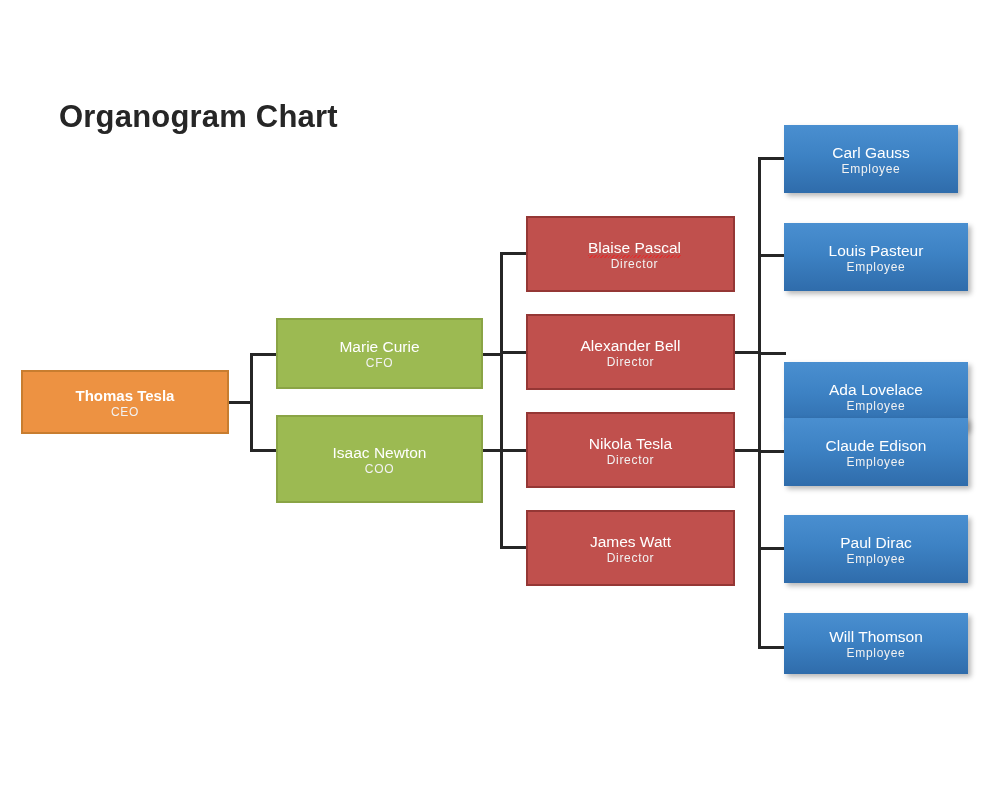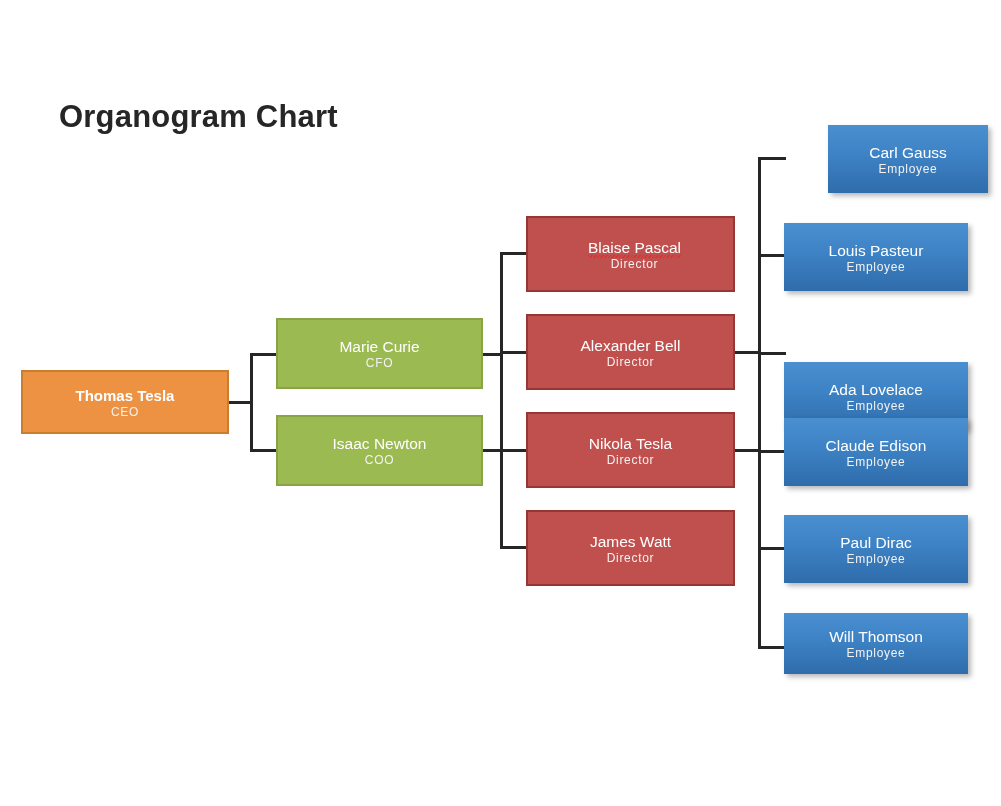--- a/index.html
+++ b/index.html
@@ -134,21 +134,21 @@
   <div class="node lvl-ceo" style="left:21px; top:370px; width:208px; height:64px;">
     <div class="node-name">Thomas Tesla</div>
     <div class="node-title">CEO</div>
   </div>
 
   <div class="node lvl-exec" style="left:276px; top:318px; width:207px; height:71px;">
     <div class="node-name">Marie Curie</div>
     <div class="node-title">CFO</div>
   </div>
 
-  <div class="node lvl-exec" style="left:276px; top:415px; width:207px; height:71px;">
+  <div class="node lvl-exec" style="left:276px; top:415px; width:207px; height:88px;">
     <div class="node-name">Isaac Newton</div>
     <div class="node-title">COO</div>
   </div>
 
   <div class="node lvl-director" style="left:526px; top:216px; width:209px; height:76px;padding-left:8px;">
     <div class="node-name misspelled">Blaise Pascal</div>
     <div class="node-title">Director</div>
   </div>
 
   <div class="node lvl-director" style="left:526px; top:314px; width:209px; height:76px;text-align:right;">
@@ -159,21 +159,21 @@
   <div class="node lvl-director" style="left:526px; top:412px; width:209px; height:76px;">
     <div class="node-name">Nikola Tesla</div>
     <div class="node-title">Director</div>
   </div>
 
   <div class="node lvl-director" style="left:526px; top:510px; width:209px; height:76px;">
     <div class="node-name">James Watt</div>
     <div class="node-title">Director</div>
   </div>
 
-  <div class="node lvl-employee" style="left:784px; top:125px; width:160px; height:68px;margin-left:44px;">
+  <div class="node lvl-employee" style="left:784px; top:125px; width:174px; height:68px;">
     <div class="node-name">Carl Gauss</div>
     <div class="node-title">Employee</div>
   </div>
 
   <div class="node lvl-employee" style="left:784px; top:223px; width:184px; height:68px;">
     <div class="node-name">Louis Pasteur</div>
     <div class="node-title">Employee</div>
   </div>
 
   <div class="node lvl-employee" style="left:784px; top:320px; width:184px; height:68px;margin-top:42px;">

